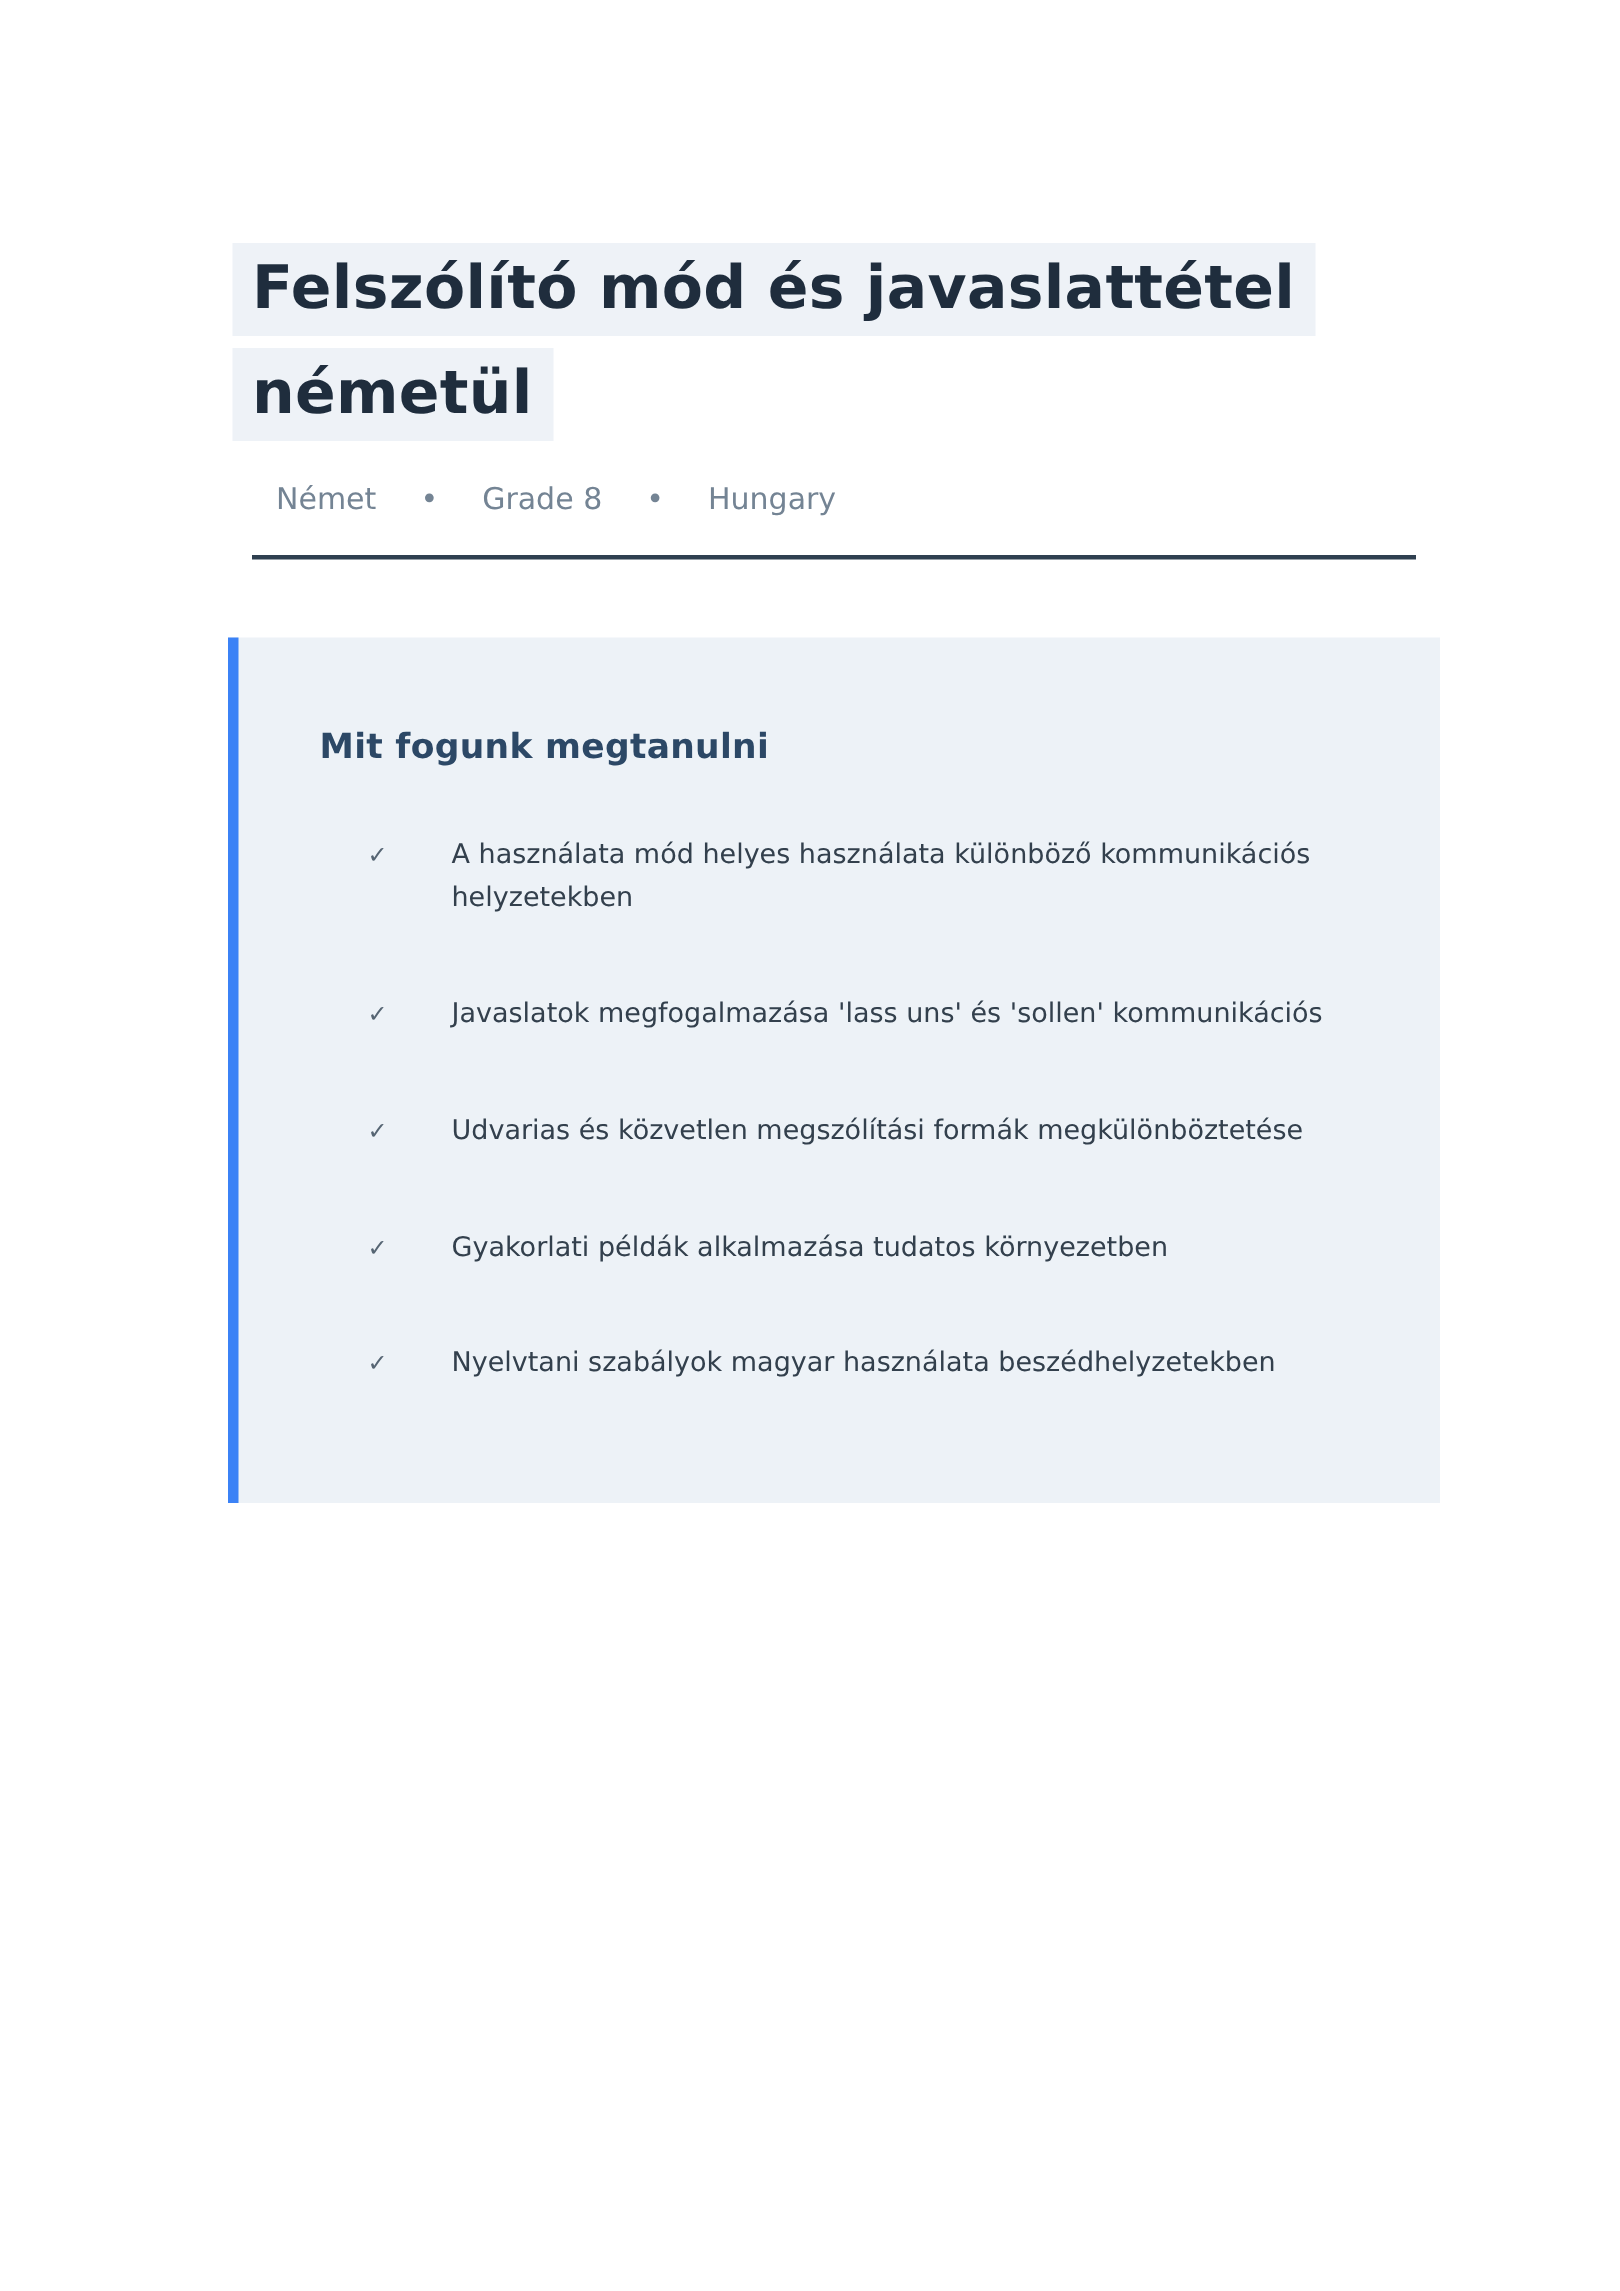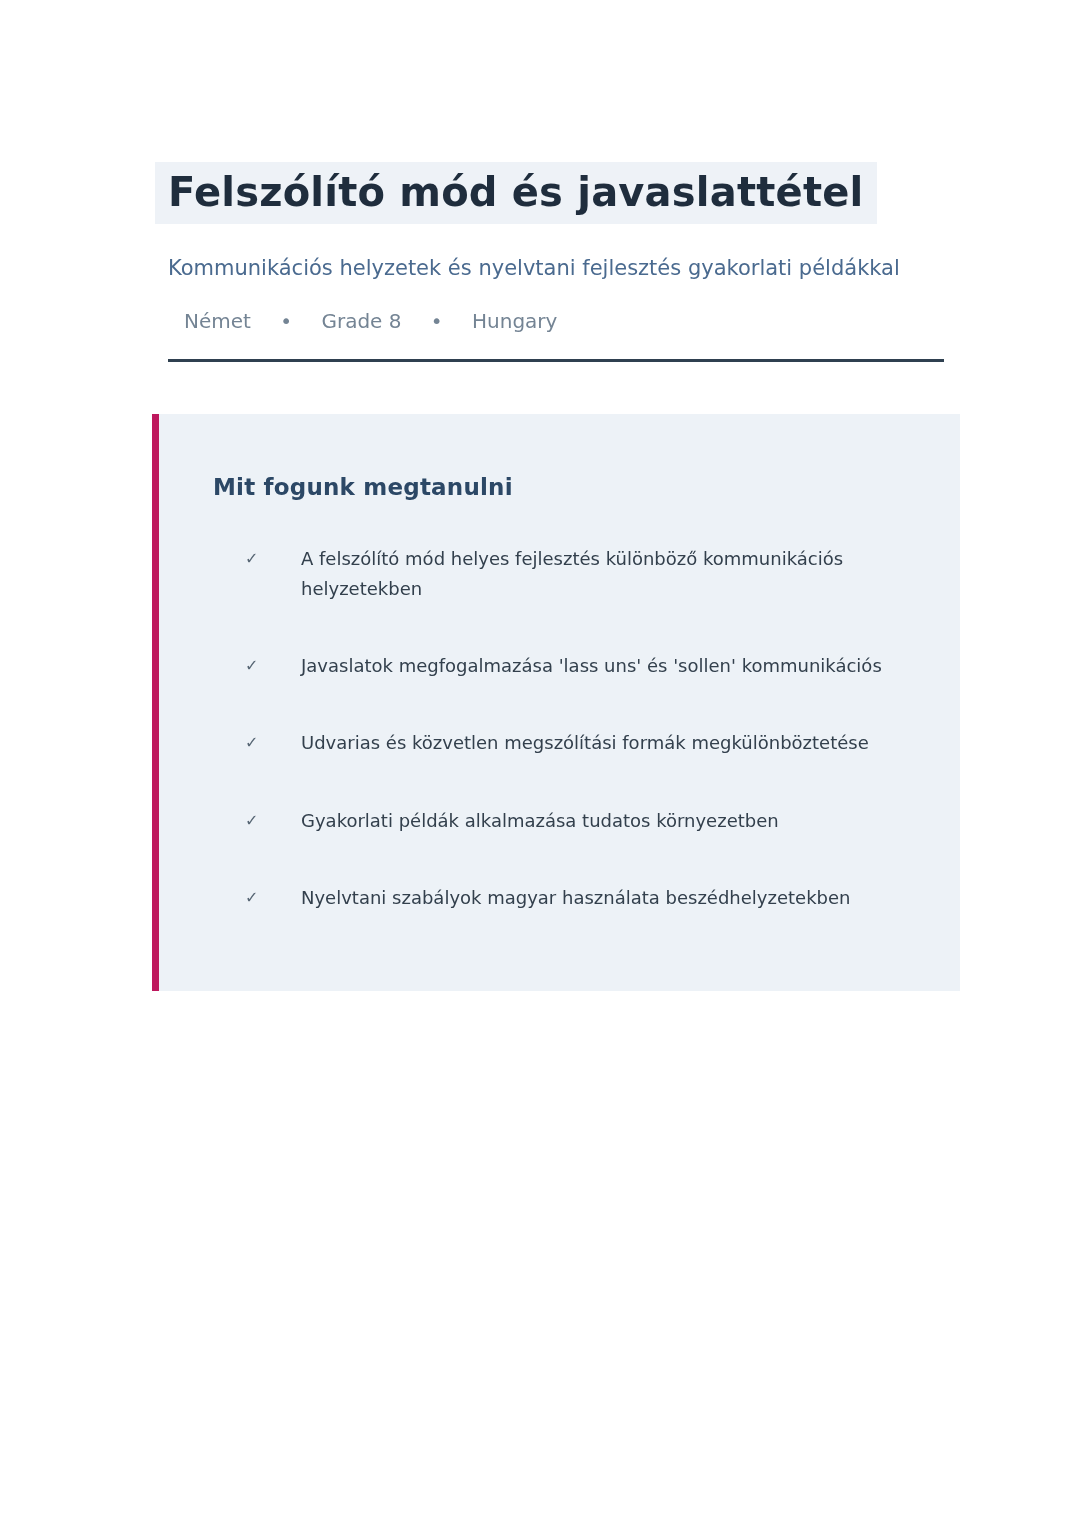--- a/index.html
+++ b/index.html
@@ -51,21 +51,21 @@
     margin-top: 26px;
     border: none;
     height: 3px;
     background: #2f4050;
   }
 
   
   .card {
     margin-top: 52px;
     background: #edf2f7;
-    border-left: 7px solid #be185d;
+    border-left: 7px solid #3b82f6;
     padding: 44px 18px 46px 38px;
   }
   .card-heading {
     font-size: 23px;
     font-weight: bold;
     color: #2c4866;
     letter-spacing: 0.2px;
   }
   .check-list {
     list-style: none;
@@ -92,43 +92,43 @@
   }
 </style>
 </head>
 <body>
 
 <div class="page">
 
   <header class="doc-header">
     <h1 class="title">
       <span class="hl">Felszólító mód és javaslattétel</span>
+      <span class="hl">németül</span>
     </h1>
 
-    <p class="subtitle">Kommunikációs helyzetek és nyelvtani fejlesztés gyakorlati példákkal</p>
 
     <p class="meta">
       <span>Német</span>
       <span class="dot">•</span>
       <span>Grade 8</span>
       <span class="dot">•</span>
       <span>Hungary</span>
     </p>
 
     <hr class="rule">
   </header>
 
   <section class="card">
     <h2 class="card-heading">Mit fogunk megtanulni</h2>
 
     <ul class="check-list">
 
         <li class="check-item">
           <span class="check">✓</span>
-          <span class="item-text">A felszólító mód helyes fejlesztés különböző kommunikációs helyzetekben</span>
+          <span class="item-text">A használata mód helyes használata különböző kommunikációs helyzetekben</span>
         </li>
 
         <li class="check-item">
           <span class="check">✓</span>
           <span class="item-text">Javaslatok megfogalmazása 'lass uns' és 'sollen' kommunikációs</span>
         </li>
 
         <li class="check-item">
           <span class="check">✓</span>
           <span class="item-text">Udvarias és közvetlen megszólítási formák megkülönböztetése</span>

